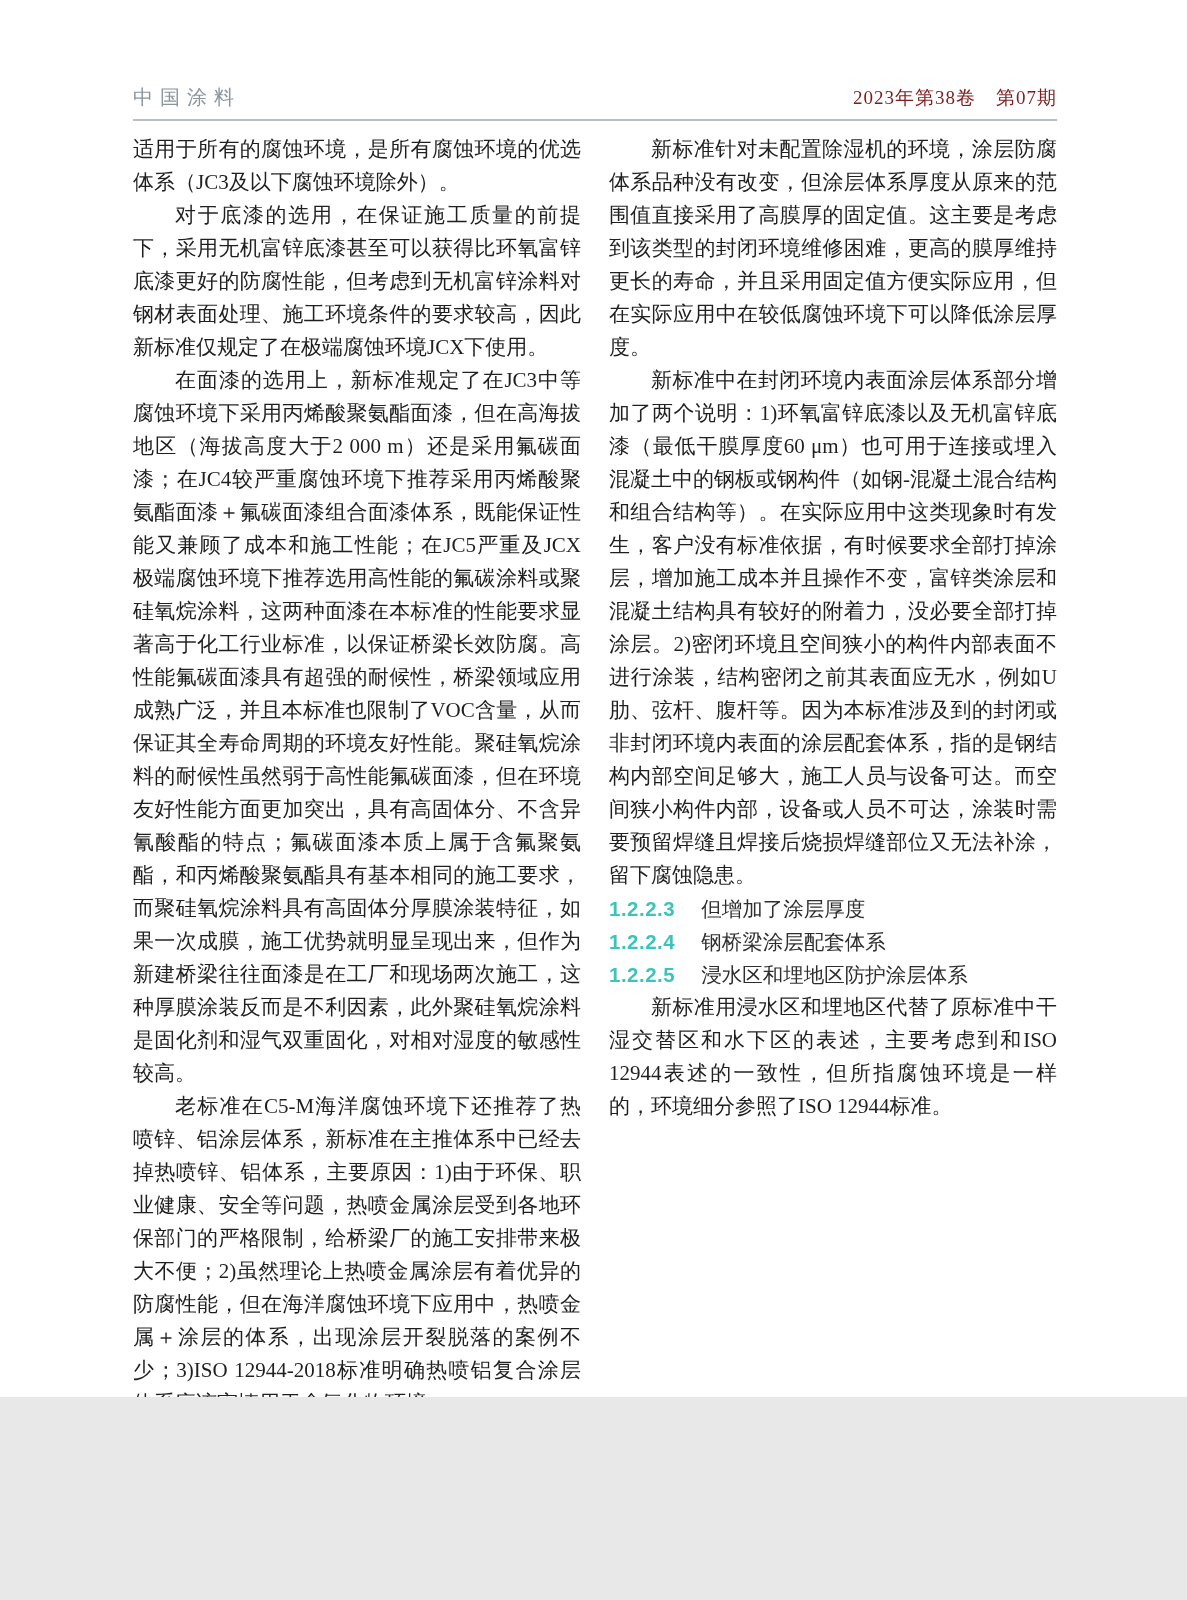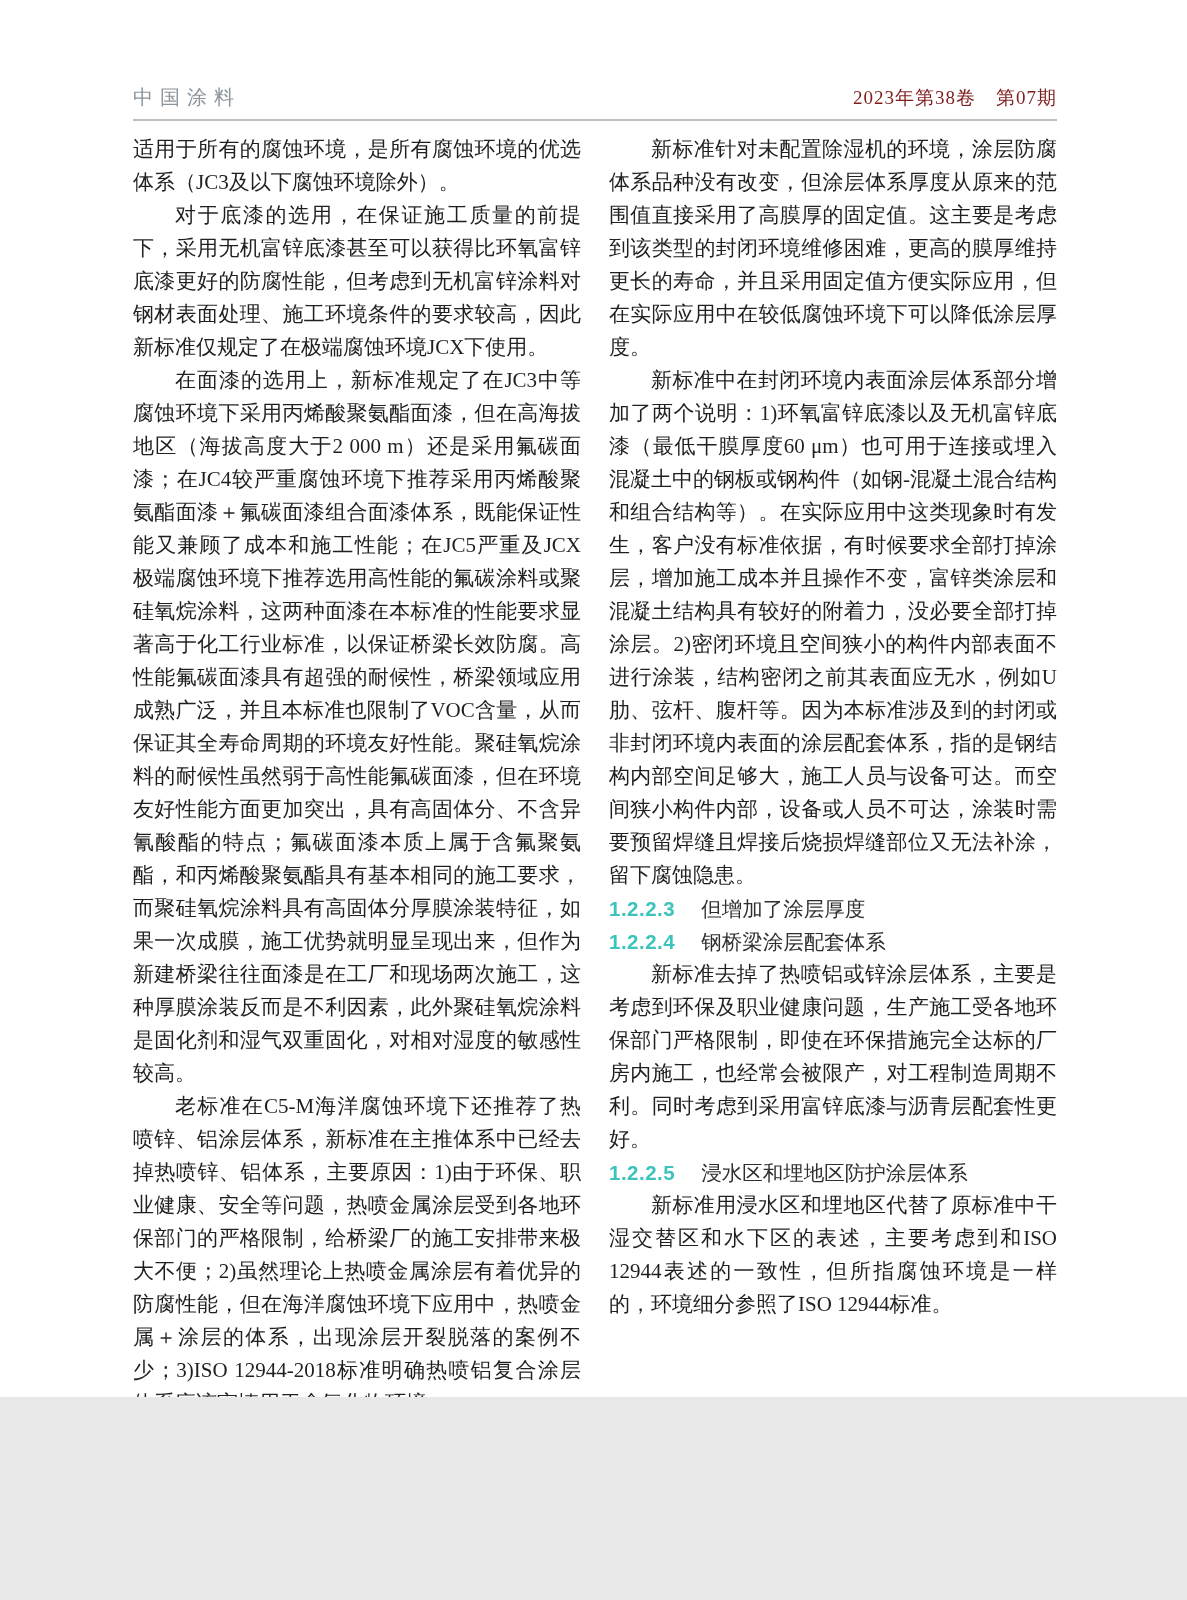--- a/index.html
+++ b/index.html
@@ -153,21 +153,20 @@
 
     <div class="col">
       <p>新标准针对未配置除湿机的环境，涂层防腐体系品种没有改变，但涂层体系厚度从原来的范围值直接采用了高膜厚的固定值。这主要是考虑到该类型的封闭环境维修困难，更高的膜厚维持更长的寿命，并且采用固定值方便实际应用，但在实际应用中在较低腐蚀环境下可以降低涂层厚度。</p>
       <p>新标准中在封闭环境内表面涂层体系部分增加了两个说明：1)环氧富锌底漆以及无机富锌底漆（最低干膜厚度60 μm）也可用于连接或埋入混凝土中的钢板或钢构件（如钢-混凝土混合结构和组合结构等）。在实际应用中这类现象时有发生，客户没有标准依据，有时候要求全部打掉涂层，增加施工成本并且操作不变，富锌类涂层和混凝土结构具有较好的附着力，没必要全部打掉涂层。2)密闭环境且空间狭小的构件内部表面不进行涂装，结构密闭之前其表面应无水，例如U肋、弦杆、腹杆等。因为本标准涉及到的封闭或非封闭环境内表面的涂层配套体系，指的是钢结构内部空间足够大，施工人员与设备可达。而空间狭小构件内部，设备或人员不可达，涂装时需要预留焊缝且焊接后烧损焊缝部位又无法补涂，留下腐蚀隐患。</p>
       <h3>
         <span class="sec-num">1.2.2.3</span><span>但增加了涂层厚度</span>
       </h3>
       <h3>
         <span class="sec-num">1.2.2.4</span><span>钢桥梁涂层配套体系</span>
       </h3>
-      <p>新标准去掉了热喷铝或锌涂层体系，主要是考虑到环保及职业健康问题，生产施工受各地环保部门严格限制，即使在环保措施完全达标的厂房内施工，也经常会被限产，对工程制造周期不利。同时考虑到采用富锌底漆与沥青层配套性更好。</p>
       <h3>
         <span class="sec-num">1.2.2.5</span><span>浸水区和埋地区防护涂层体系</span>
       </h3>
       <p>新标准用浸水区和埋地区代替了原标准中干湿交替区和水下区的表述，主要考虑到和ISO 12944表述的一致性，但所指腐蚀环境是一样的，环境细分参照了ISO 12944标准。</p>
 
     </div>
 
   </div>
 
   <div class="page-footer">

